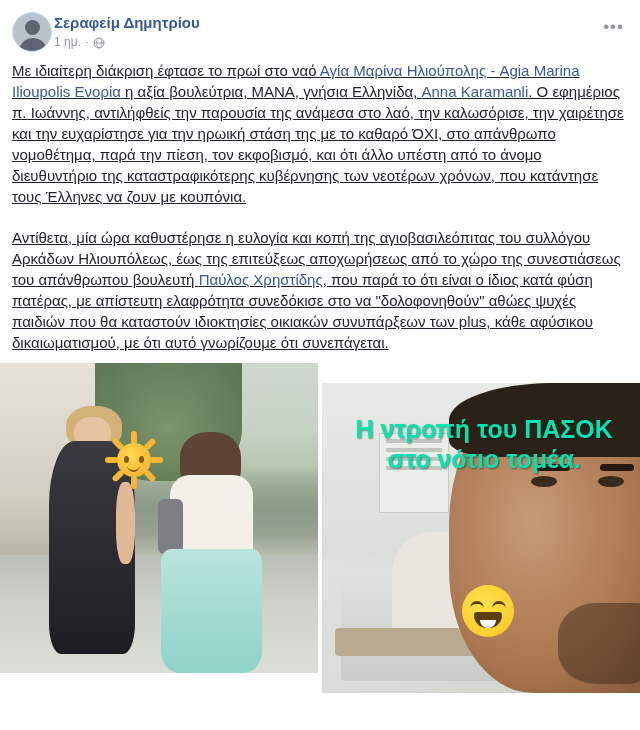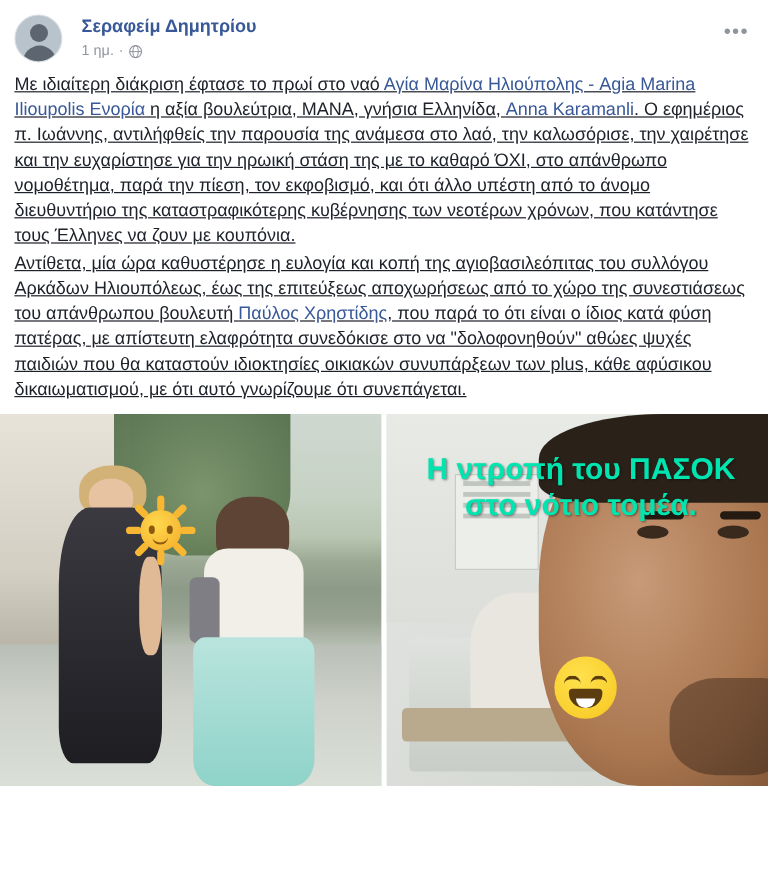--- a/index.html
+++ b/index.html
@@ -41,21 +41,21 @@
     left: 12px; top: 7px;
   }
   .avatar .body {
     position: absolute;
     width: 28px; height: 18px;
     border-radius: 14px 14px 0 0;
     background: #5d6670;
     left: 6px; top: 25px;
   }
   .header-text {
-    margin-left: 16px;
+    margin-left: 2px;
     display: flex;
     flex-direction: column;
     justify-content: center;
     padding-top: 1px;
   }
   .author {
     font-size: 15px;
     color: #385898;
     font-weight: bold;
     line-height: 19px;
@@ -93,41 +93,41 @@
     padding: 2px 12px 10px 12px;
     font-size: 15px;
     line-height: 21px;
     color: #1d2129;
   }
   .post-body p {
     margin: 0 0 0 0;
     text-decoration: underline;
   }
   .post-body p + p {
-    margin-top: 2px;
+    margin-top: 20px;
   }
   .lnk {
     color: #385898;
     text-decoration: none;
     cursor: pointer;
   }
   
   .media {
     display: flex;
     width: 100%;
     gap: 4px;
     padding: 0;
   }
   .media-item {
     position: relative;
     overflow: hidden;
     height: 310px;
   }
   .media-left { width: 50%; }
-  .media-right { width: 50%; }
+  .media-right { width: 50%; margin-top: 20px; }
 
   
   .photo-street {
     position: absolute;
     inset: 0;
     background: linear-gradient(#cfd8d0 0%, #c6d2c4 22%, #b8c6b2 33%, #9aa893 40%, #8d9a88 47%, #97a291 55%, #b5bdb0 62%, #c9cfc6 72%, #d7dbd4 100%);
   }
   .street-road {
     position: absolute;
     left: 0; right: 0; bottom: 0;

